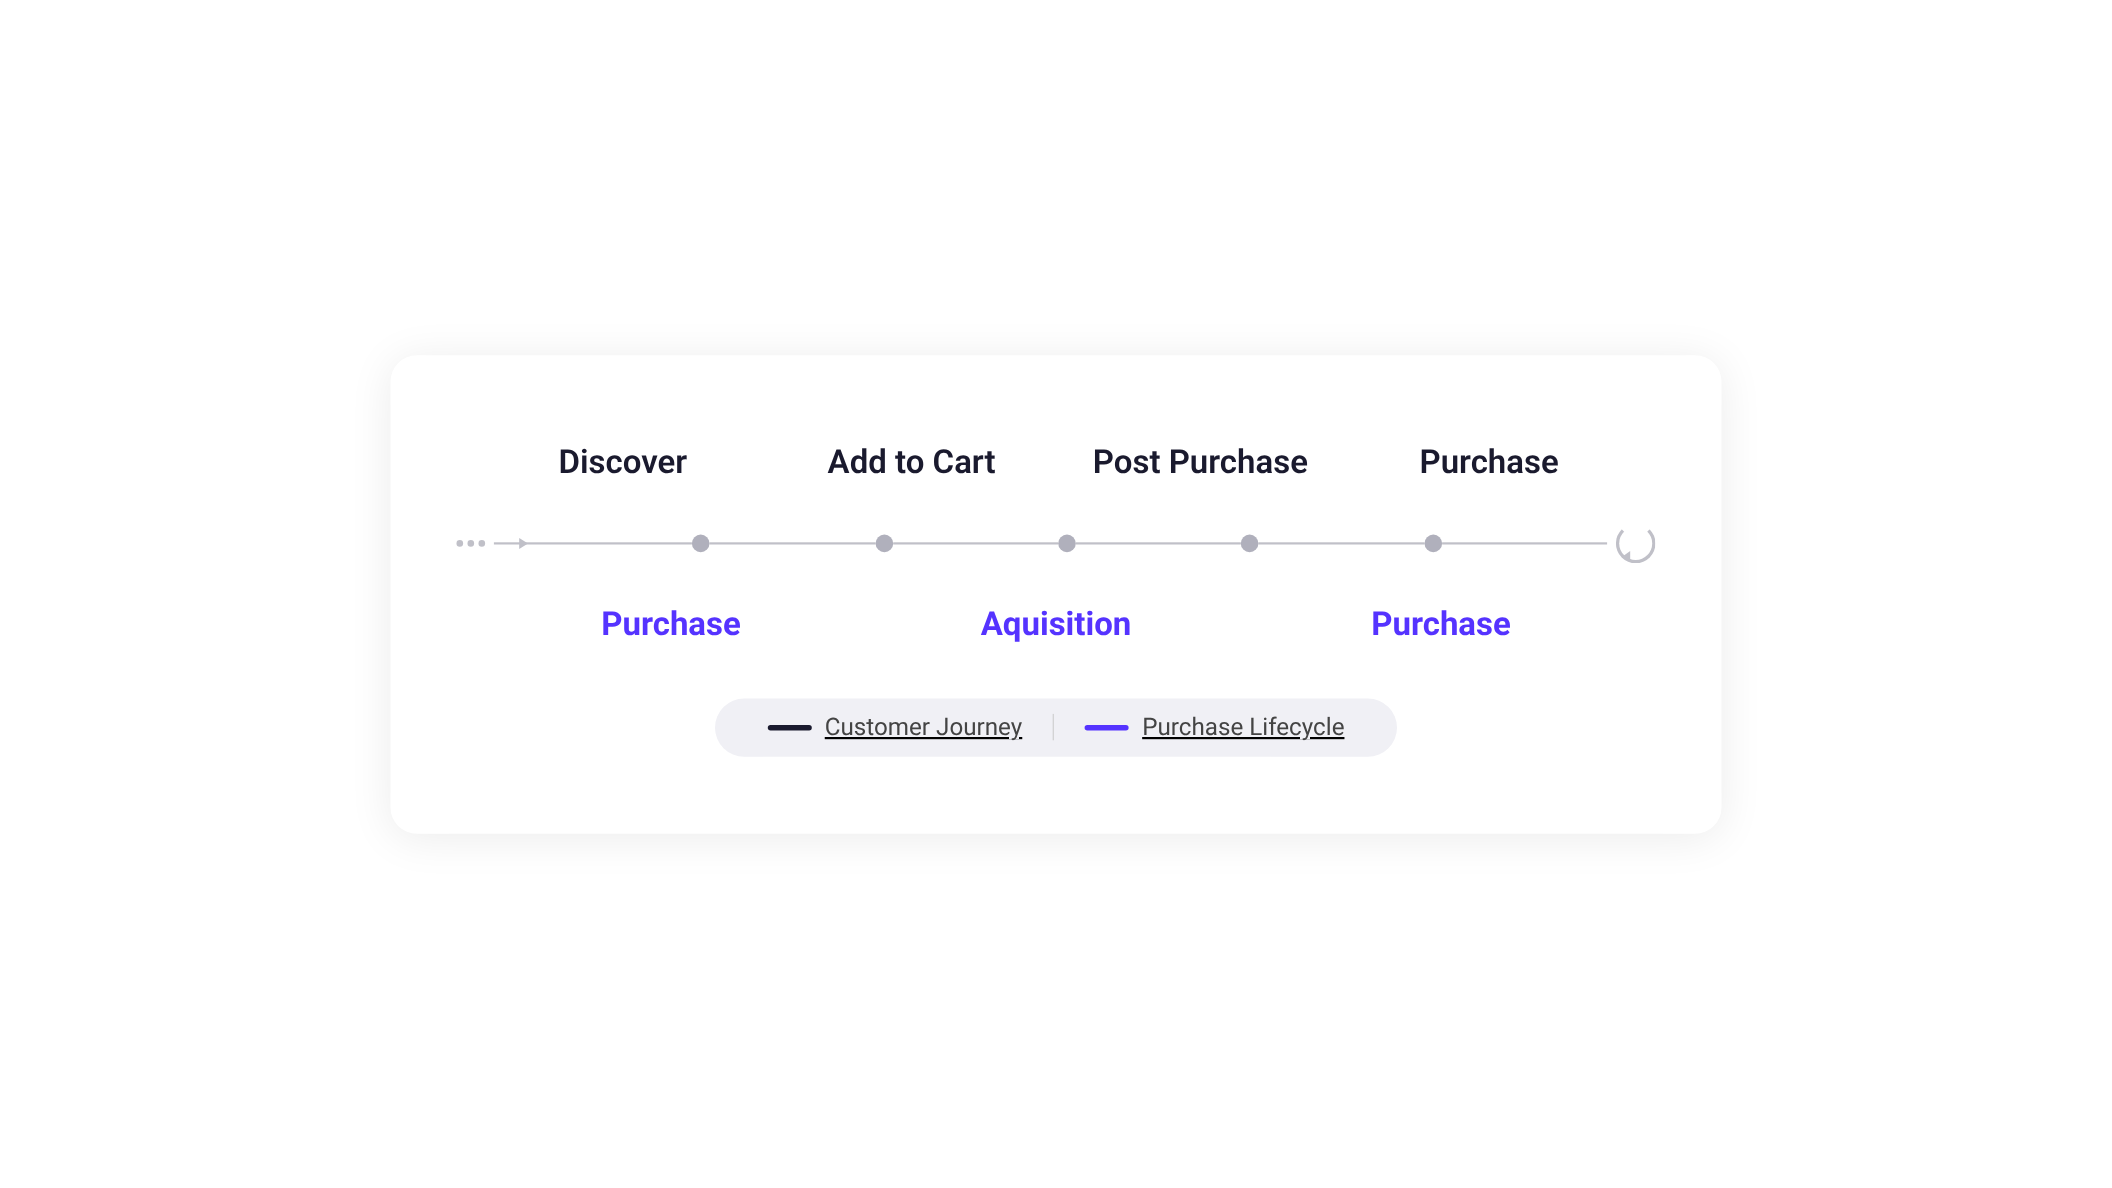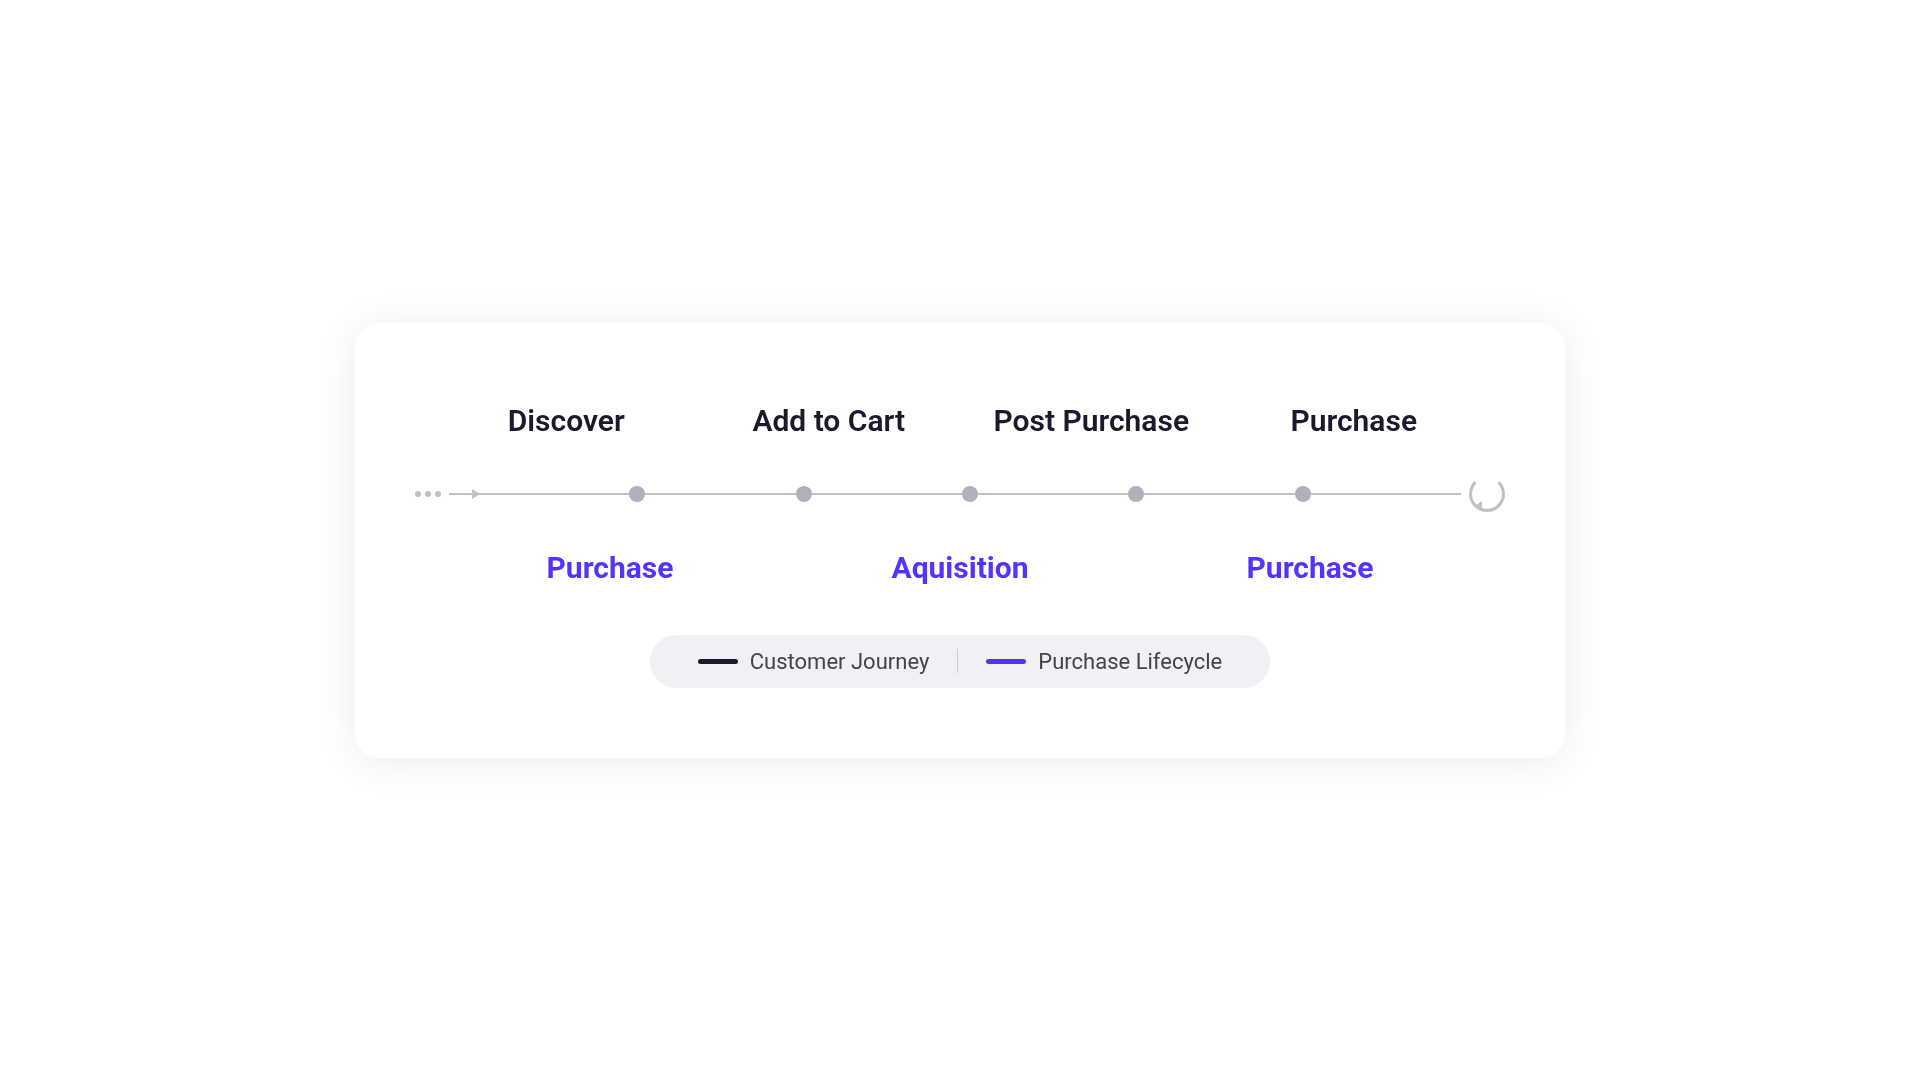--- a/index.html
+++ b/index.html
@@ -149,20 +149,21 @@
       background: #f0f0f5;
       border-radius: 50px;
       padding: 14px 28px;
     }
 
     .legend-item {
       display: flex;
       align-items: center;
       gap: 12px;
       padding: 0 20px;
+      text-decoration: underline;
     }
 
     .legend-line {
       width: 40px;
       height: 5px;
       border-radius: 3px;
     }
 
     .legend-line-dark {
       background: #1a1a2e;

